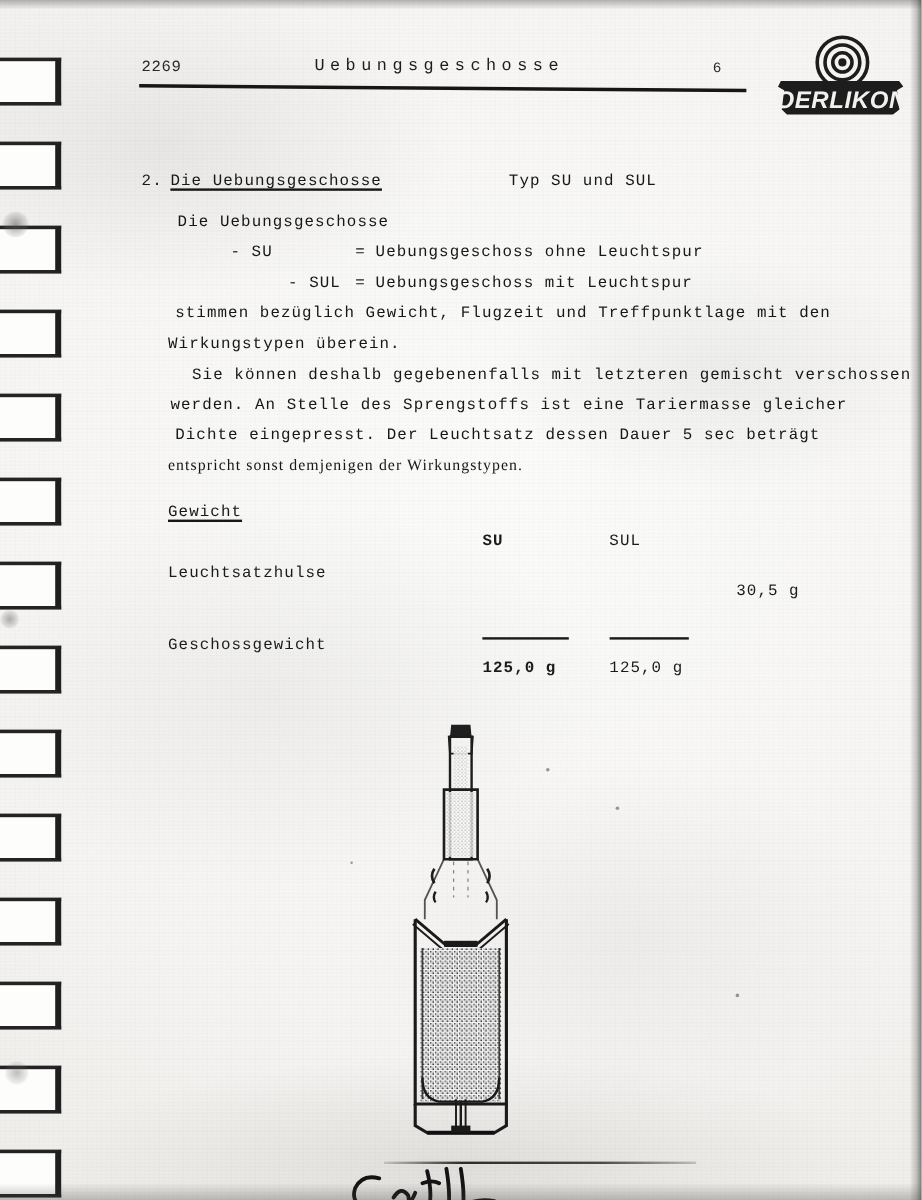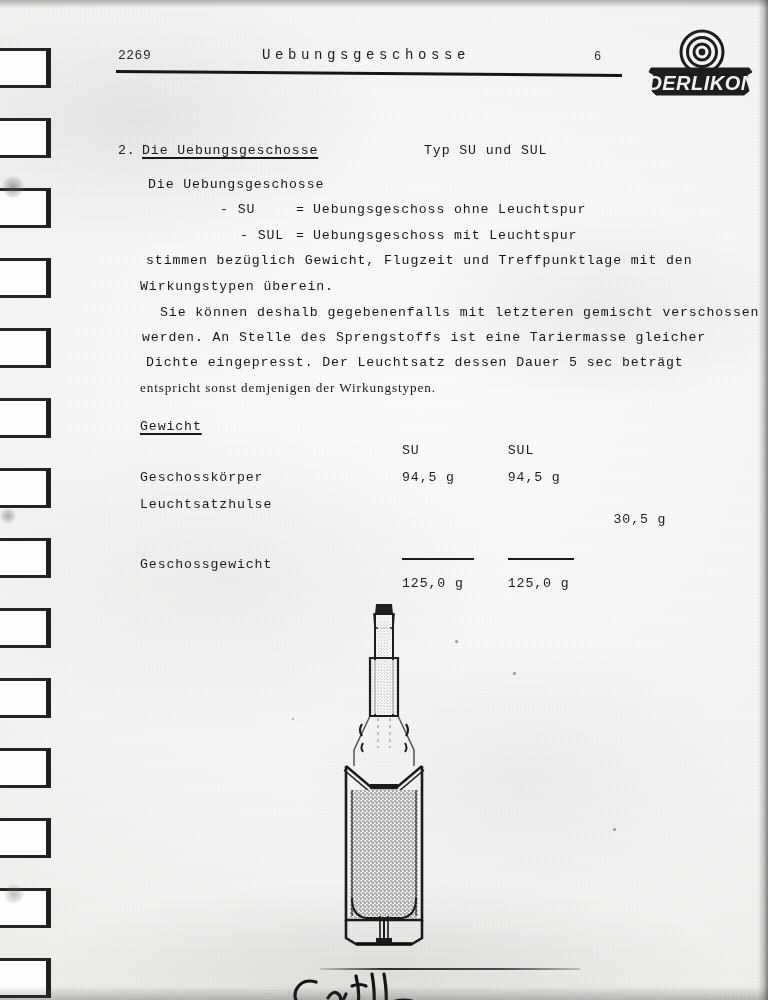--- a/index.html
+++ b/index.html
@@ -155,21 +155,21 @@
     line-height: 1;
   }
   .ln { position: absolute; white-space: pre; }
   .u { text-decoration: underline; text-underline-offset: 3px; text-decoration-thickness: 1.6px; }
 
   
   .tbl { position: absolute; left: 140px; top: 443px; font-size: 13.2px; letter-spacing: .9px; }
   .tbl table { border-collapse: collapse; }
   .tbl td { padding: 0; white-space: pre; vertical-align: top; }
   .c-label { width: 262px; height: 27px; }
-  .c-su    { width: 104px; height: 27px; }
+  .c-su    { width: 104px; height: 27px; font-weight: bold; }
   .c-sul   { width: 104px; height: 27px; }
   .rule-cell { position: relative; }
   .sum-rule {
     position: absolute;
     left: 0; bottom: -3px;
     width: 72px; height: 2px;
     background: #1a1a1a;
   }
   .sum-rule.right { left: 0; width: 66px; }
 
@@ -250,21 +250,21 @@
   </div>
 
   <div class="body">
 
     <span class="ln" style="left:118px; top:144px;">2.</span>
     <span class="ln u" style="left:142px; top:144px;">Die Uebungsgeschosse</span>
     <span class="ln" style="left:376px; top:144px;margin-left:48px;">Typ SU und SUL</span>
 
     <span class="ln" style="left:148px; top:178px;">Die Uebungsgeschosse</span>
 
-    <span class="ln" style="left:192px; top:203px;margin-left:28px;">- SU</span>
+    <span class="ln" style="left:192px; top:203px;">- SU</span>
     <span class="ln" style="left:296px; top:203px;">=</span>
     <span class="ln" style="left:313px; top:203px;">Uebungsgeschoss ohne Leuchtspur</span>
 
     <span class="ln" style="left:192px; top:229px;margin-left:48px;">- SUL</span>
     <span class="ln" style="left:296px; top:229px;">=</span>
     <span class="ln" style="left:313px; top:229px;">Uebungsgeschoss mit Leuchtspur</span>
 
     <span class="ln" style="left:146px; top:254px;">stimmen bezüglich Gewicht, Flugzeit und Treffpunktlage mit den</span>
     <span class="ln" style="left:140px; top:280px;">Wirkungstypen überein.</span>
     <span class="ln" style="left:160px; top:306px;">Sie können deshalb gegebenenfalls mit letzteren gemischt verschossen</span>
@@ -278,25 +278,20 @@
   <div class="tbl">
     <table>
       <thead>
         <tr>
           <td class="c-label"></td>
           <td class="c-su">SU</td>
           <td class="c-sul">SUL</td>
         </tr>
       </thead>
       <tbody>
-        <tr>
-          <td class="c-label">Geschosskörper</td>
-          <td class="c-su">94,5 g</td>
-          <td class="c-sul">94,5 g</td>
-        </tr>
         <tr>
           <td class="c-label">Leuchtsatzhulse</td>
           <td class="c-su rule-cell">
             <span></span>
             <span class="sum-rule"></span>
           </td>
           <td class="c-sul rule-cell">
             <span>30,5 g</span>
             <span class="sum-rule right"></span>
           </td>

